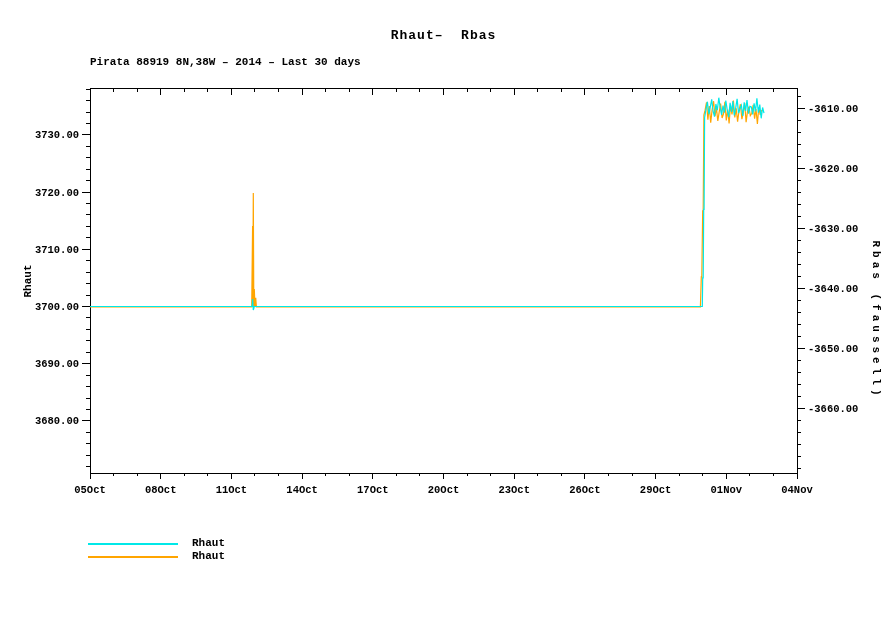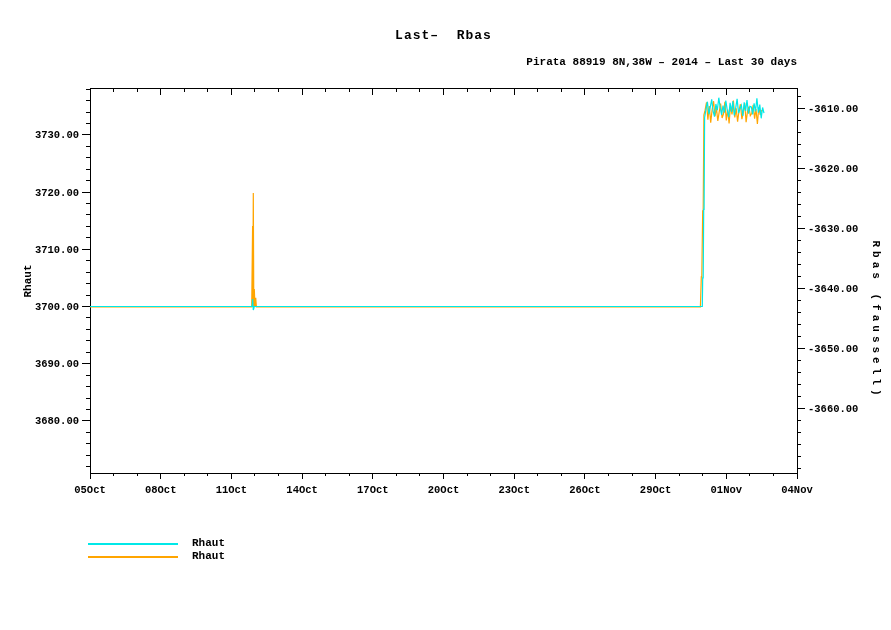--- a/index.html
+++ b/index.html
@@ -1,37 +1,37 @@
 <!DOCTYPE html>
 <html><head>
 <meta charset="utf-8">
 <style>
   html,body{margin:0;padding:0;background:#ffffff;}
   .page{position:relative;width:891px;height:630px;background:#ffffff;
         font-family:"Liberation Mono","DejaVu Sans Mono",monospace;font-weight:bold;color:#000;overflow:hidden;}
   .title{position:absolute;top:28px;left:90px;width:707px;text-align:center;
          font-size:13px;letter-spacing:1px;white-space:pre;}
-  .subtitle{position:absolute;top:56px;left:90px;width:707px;text-align:right;
+  .subtitle{position:absolute;top:56px;left:90px;width:707px;text-align:left;
             font-size:11px;white-space:pre;}
   .ylabel-left{position:absolute;left:28px;top:281px;transform:translate(-50%,-50%) rotate(-90deg);
                font-size:11px;white-space:nowrap;}
   .ylabel-right{position:absolute;left:876px;top:320px;transform:translate(-50%,-50%) rotate(90deg);
                 font-size:11px;letter-spacing:4px;white-space:nowrap;}
   svg text{font-family:"Liberation Mono","DejaVu Sans Mono",monospace;font-size:10.5px;font-weight:bold;fill:#000;}
   .legend{position:absolute;left:88px;top:537px;}
   .legend-row{display:flex;align-items:center;height:13px;}
   .legend-swatch{width:90px;height:2px;margin-right:14px;}
   .legend-label{font-size:11px;line-height:13px;}
 </style>
 </head>
 <body>
 
 <div class="page">
 
-  <div class="title">Last–  Rbas</div>
+  <div class="title">Rhaut–  Rbas</div>
   <div class="subtitle">Pirata 88919 8N,38W – 2014 – Last 30 days</div>
 
   <div class="ylabel-left">Rhaut</div>
   <div class="ylabel-right">Rbas (faussell)</div>
 
   <svg id="plot-svg" width="891" height="630" viewBox="0 0 891 630" style="position:absolute;left:0;top:0;">
       <rect x="90" y="88" width="707" height="385" fill="none" stroke="#000" stroke-width="1" shape-rendering="crispEdges"></rect>
       <line x1="90" y1="473" x2="90" y2="476" stroke="#000" stroke-width="1" shape-rendering="crispEdges"></line>
       <line x1="90" y1="88" x2="90" y2="92" stroke="#000" stroke-width="1" shape-rendering="crispEdges"></line>
       <line x1="113.56666666666666" y1="473" x2="113.56666666666666" y2="476" stroke="#000" stroke-width="1" shape-rendering="crispEdges"></line>

